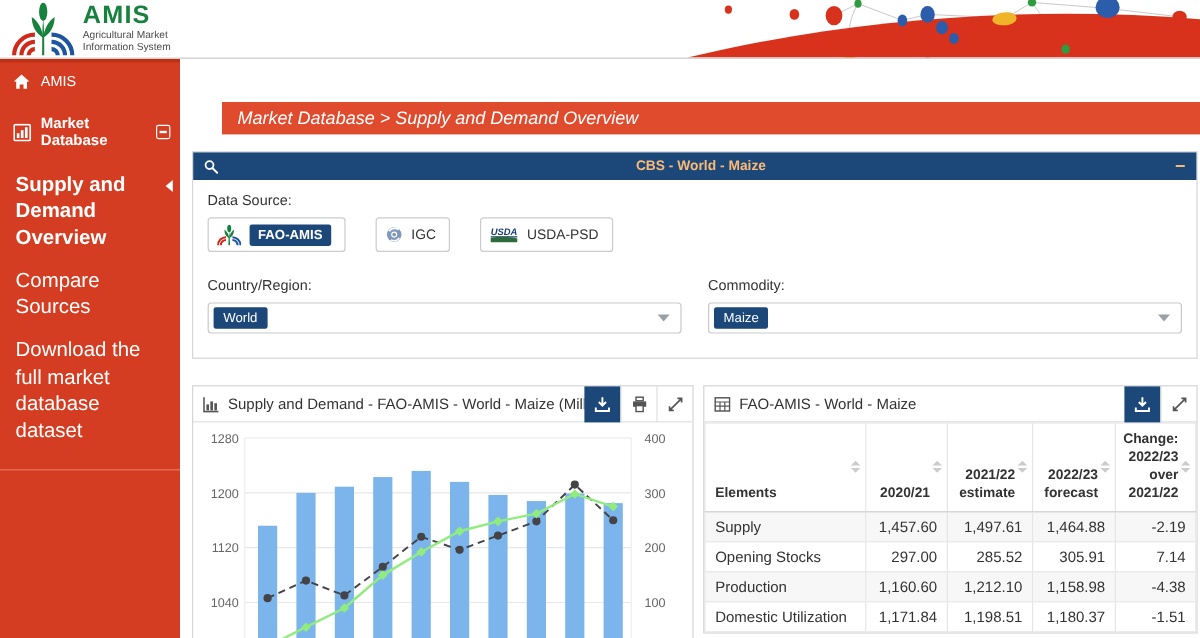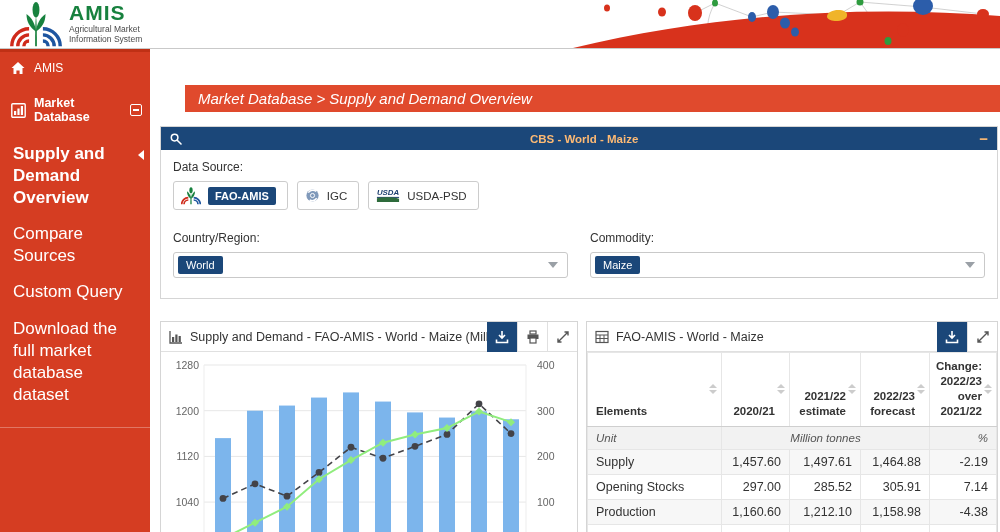--- a/index.html
+++ b/index.html
@@ -39,21 +39,21 @@
 
   
   .panel { border:1px solid #d5d5d5; background:#fff; }
   .filter-panel { margin:14px 2px 0 10px; }
   .fp-head { background:#1b4779; height:23px; display:flex; align-items:center; padding:0 9px; color:#fdba74;text-align:center; }
   .fp-head svg { width:12px; height:12px; margin-right:7px; }
   .fp-title { font-size:11.5px; font-weight:bold; flex:1; }
   .fp-minus { font-size:15px; font-weight:bold; line-height:14px; cursor:pointer; }
   .fp-body { padding:8px 12px 20px 12px; }
   .ds-label { font-size:12px; color:#333; margin:2px 0 7px 0; }
-  .ds-row { display:flex; gap:9px; }
+  .ds-row { display:flex; gap:25px; }
   .ds-btn { display:inline-flex; align-items:center; gap:7px; border:1px solid #ccc; border-radius:3px; background:#fff; height:29px; padding:0 11px 0 7px; cursor:pointer; }
   .ds-chip { background:#1b4779; color:#fff; font-size:11px; font-weight:bold; padding:3px 7px; border-radius:2px; }
   .ds-name { font-size:11.5px; color:#333; }
   .sel-row { display:flex; gap:22px; margin-top:21px; }
   .sel-group { flex:1; }
   .sel-label { font-size:12px; color:#333; margin-bottom:7px; }
   .sel-box { height:26px; border:1px solid #c9c9c9; border-radius:3px; display:flex; align-items:center; padding:0 9px 0 4px; cursor:pointer; background:#fff; }
   .pill { background:#1b4779; color:#fff; font-size:11px; padding:3px 8px; border-radius:2px; }
   .sel-box .grow { flex:1; }
   .caret-down { width:0; height:0; border-left:5px solid transparent; border-right:5px solid transparent; border-top:6px solid #9aa0a6; }
@@ -159,23 +159,20 @@
         <rect x="9.8" y="3" width="2.2" height="9" fill="#fff"></rect>
       </svg>
       <span class="grow">Market Database</span>
       <span class="collapse-box"></span>
     </div>
     <div class="side-link active">
       <span>Supply and Demand Overview</span>
     </div>
     <div class="side-link">
       <span>Compare Sources</span>
-    </div>
-    <div class="side-link">
-      <span>Custom Query</span>
     </div>
     <div class="side-link">
       <span>Download the full market database dataset</span>
     </div>
     <div class="side-divider"></div>
   </div>
 
   <div class="main">
 
     <div class="breadcrumb">Market Database &gt; Supply and Demand Overview</div>
@@ -368,25 +365,20 @@
 estimate</span><span class="sort-caret"></span></th>
                 <th><span>2022/23
 forecast</span><span class="sort-caret"></span></th>
                 <th><span>Change:
 2022/23
 over
 2021/22</span><span class="sort-caret"></span></th>
               </tr>
             </thead>
           <tbody id="table-body">
-            <tr class="unit-row">
-              <td>Unit</td>
-              <td class="mid" colspan="3">Million tonnes</td>
-              <td class="pct">%</td>
-            </tr>
           <tr class="stripe">
                 <td>Supply</td>
                 <td class="num">1,457.60</td>
                 <td class="num">1,497.61</td>
                 <td class="num">1,464.88</td>
                 <td class="num">-2.19</td>
               </tr>
               <tr>
                 <td>Opening Stocks</td>
                 <td class="num">297.00</td>

